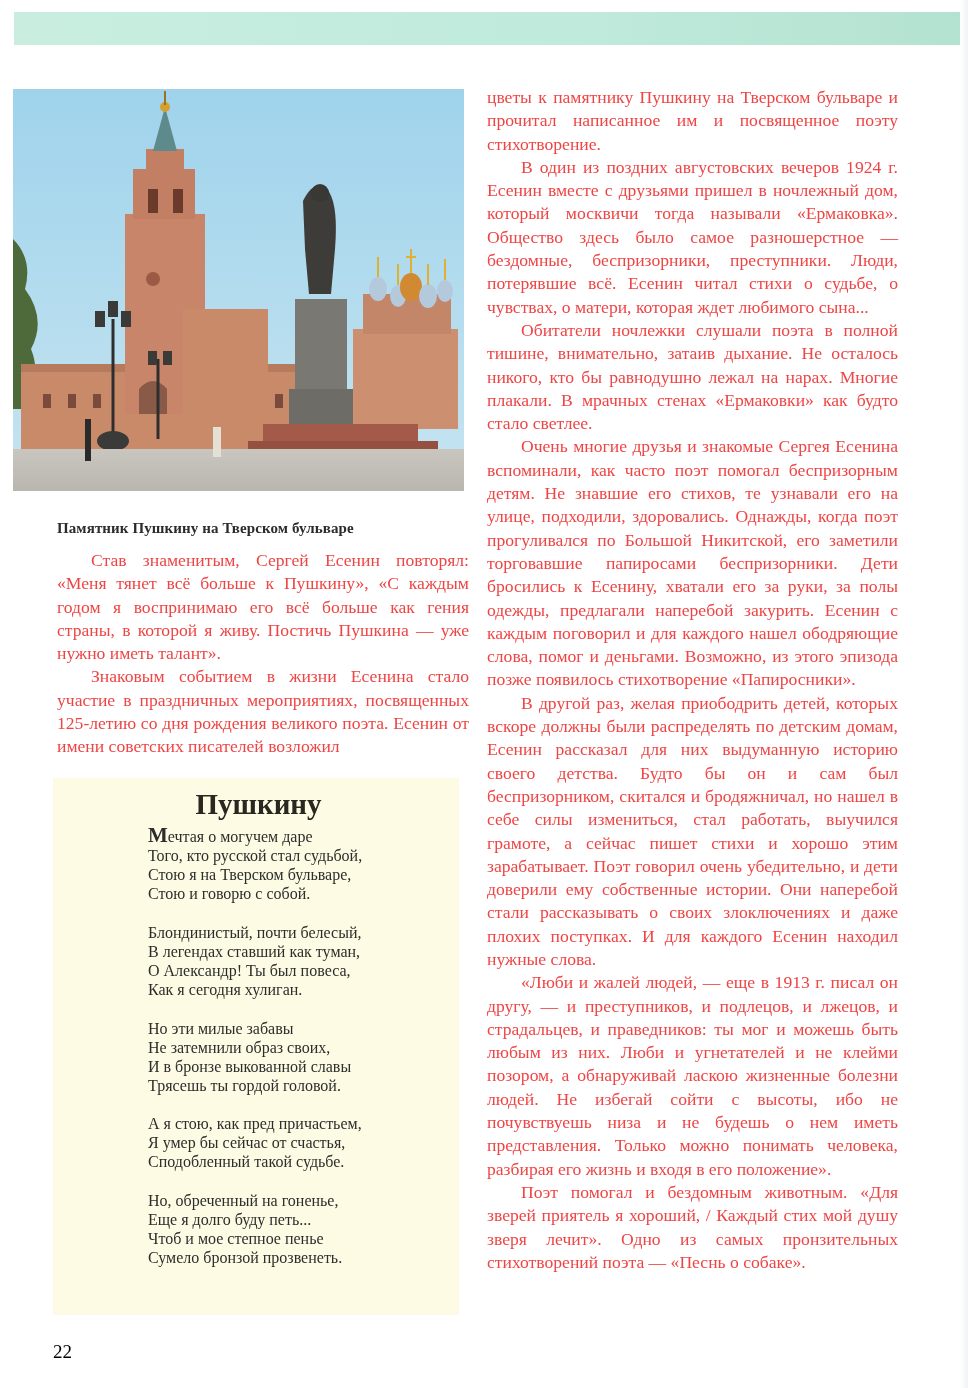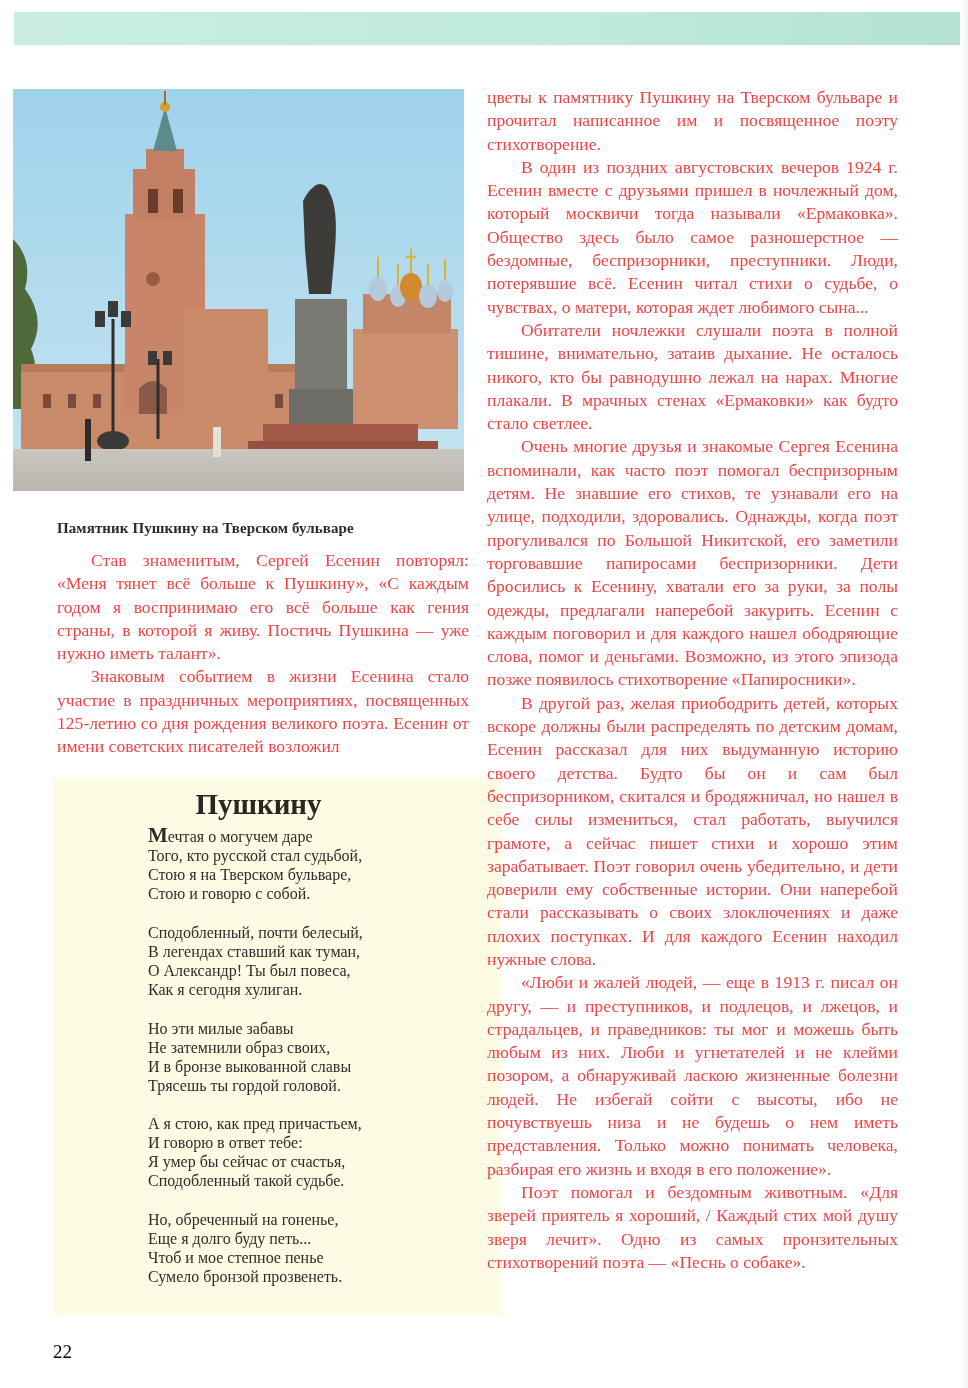--- a/index.html
+++ b/index.html
@@ -34,21 +34,21 @@
     font-family: "Liberation Serif", serif;
     font-size: 17.6px; line-height: 23.3px; color: #ef4444;
     text-align: justify;
   }
   .col p { margin: 0; text-indent: 34px; }
   .col p.cont { text-indent: 0; }
   .col-left { left: 57px; top: 549px; width: 412px; }
   .col-right { left: 487px; top: 86px; width: 411px; }
   
   .poem-panel {
-    position: absolute; left: 53px; top: 778px; width: 449px; height: 537px;
+    position: absolute; left: 53px; top: 778px; width: 406px; height: 537px;
     background: #fdfbe3;
   }
   .poem-title {
     position: absolute; left: 0; top: 10px; width: 411px; text-align: center;
     font-family: "Liberation Serif", serif; font-weight: bold;
     font-size: 29px; color: #2a2622;
   }
   .poem-body {
     position: absolute; left: 95px; top: 48px; width: 300px;
     font-family: "Liberation Serif", serif; font-size: 16px; line-height: 19px;
@@ -160,34 +160,33 @@
 <div class="poem-panel">
   <div class="poem-title">Пушкину</div>
   <div class="poem-body">
     <div class="stanza">
       <span class="line"><span class="drop-m">М</span><span>ечтая о могучем даре</span></span>
       <span class="line">Того, кто русской стал судьбой,</span>
       <span class="line">Стою я на Тверском бульваре,</span>
       <span class="line">Стою и говорю с собой.</span>
     </div>
     <div class="stanza">
-      <span class="line">Сподобленный, почти белесый,</span>
+      <span class="line">Блондинистый, почти белесый,</span>
       <span class="line">В легендах ставший как туман,</span>
       <span class="line">О Александр! Ты был повеса,</span>
       <span class="line">Как я сегодня хулиган.</span>
     </div>
     <div class="stanza">
       <span class="line">Но эти милые забавы</span>
       <span class="line">Не затемнили образ своих,</span>
       <span class="line">И в бронзе выкованной славы</span>
       <span class="line">Трясешь ты гордой головой.</span>
     </div>
     <div class="stanza">
       <span class="line">А я стою, как пред причастьем,</span>
-      <span class="line">И говорю в ответ тебе:</span>
       <span class="line">Я умер бы сейчас от счастья,</span>
       <span class="line">Сподобленный такой судьбе.</span>
     </div>
     <div class="stanza">
       <span class="line">Но, обреченный на гоненье,</span>
       <span class="line">Еще я долго буду петь...</span>
       <span class="line">Чтоб и мое степное пенье</span>
       <span class="line">Сумело бронзой прозвенеть.</span>
     </div>
   </div>

